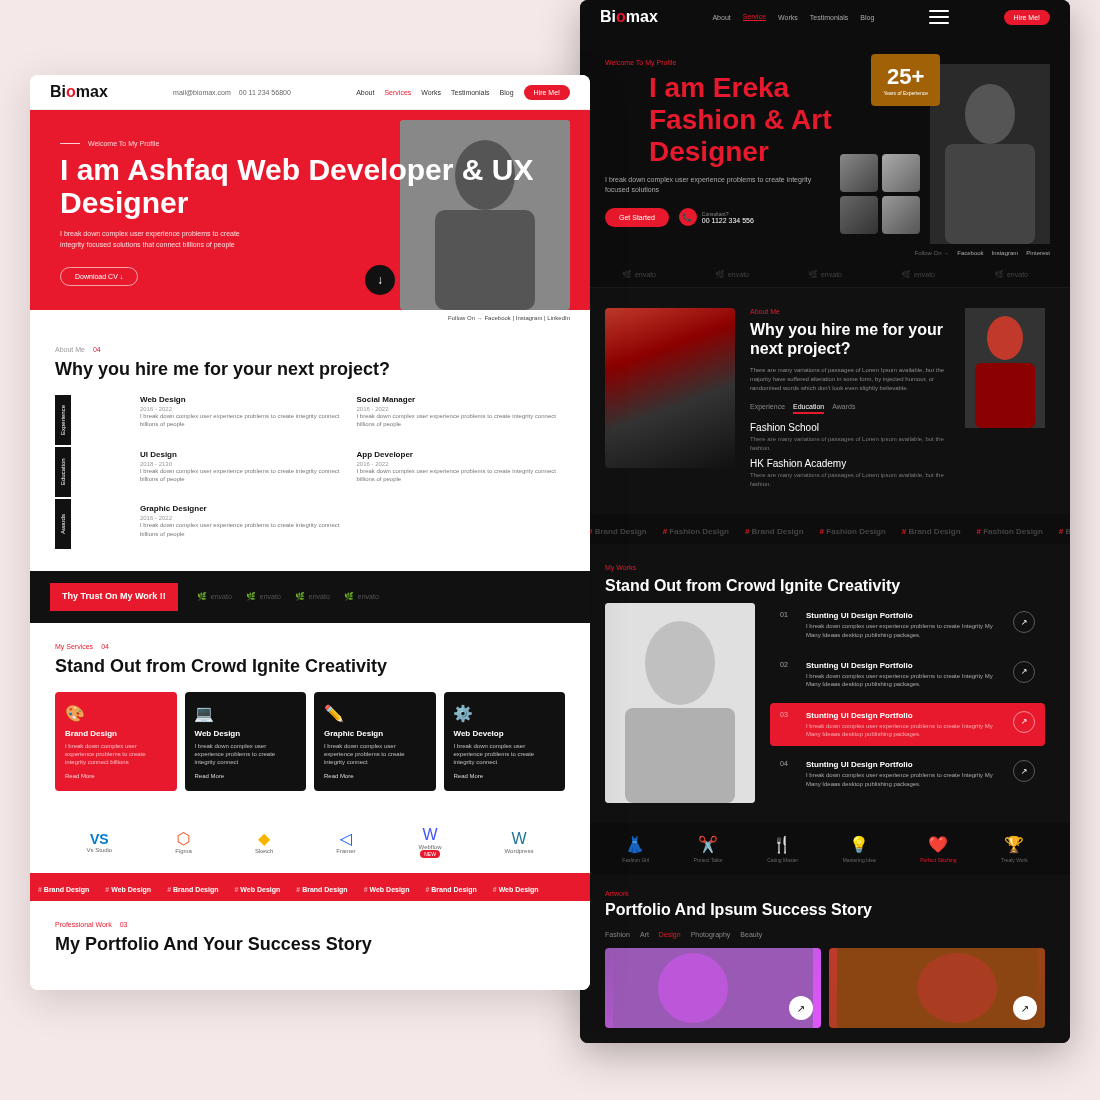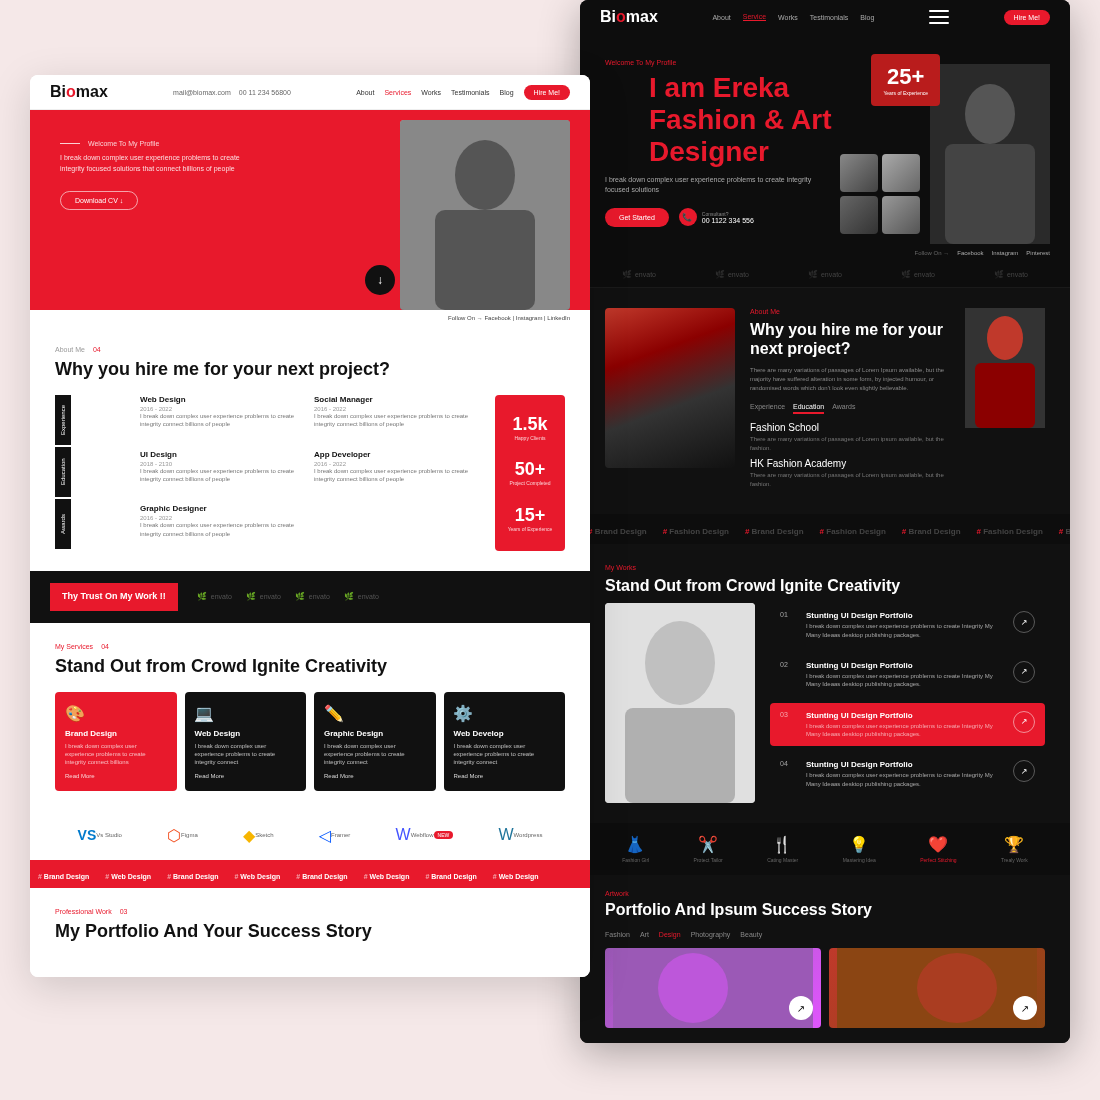--- a/index.html
+++ b/index.html
@@ -335,21 +335,21 @@
     
     .tools-section {
       background: #fff;
       padding: 15px 25px;
       display: flex;
       justify-content: space-around;
       align-items: center;
     }
     .tool-item {
       display: flex;
-      flex-direction: row;
+      flex-direction: column;
       align-items: center;
       gap: 0;
     }
     .tool-icon {
       font-size: 18px;
     }
     .tool-name {
       font-size: 6px;
       color: #666;
     }
@@ -475,21 +475,21 @@
       border-radius: 50%;
       display: flex;
       align-items: center;
       justify-content: center;
       font-size: 8px;
     }
     .exp-badge {
       position: absolute;
       right: 130px;
       top: 20px;
-      background: #b91c1c;
+      background: #a16207;
       color: #fff;
       padding: 10px 12px;
       border-radius: 4px;
       text-align: center;
       z-index: 3;
     }
     .exp-num {
       font-size: 22px;
       font-weight: 900;
     }
@@ -838,20 +838,21 @@
         <a href="#">Blog</a>
         <button class="hire-btn">Hire Me!</button>
       </nav>
     </div>
 
     <div class="hero-section">
       <div class="hero-text-area">
         <div class="welcome-text">
           <span>Welcome To My Profile</span>
         </div>
+        <h1 class="hero-title">I am Ashfaq Web Developer &amp; UX Designer</h1>
         <p class="hero-subtitle">I break down complex user experience problems to create integrity focused solutions that connect billions of people</p>
         <button class="download-btn">Download CV ↓</button>
       </div>
       <div class="hero-image">
         <div class="hero-image-placeholder">
 
           <svg width="100%" height="100%" viewBox="0 0 170 190" xmlns="http://www.w3.org/2000/svg">
             <rect width="170" height="190" fill="#888"></rect>
             <ellipse cx="85" cy="55" rx="30" ry="35" fill="#555"></ellipse>
             <rect x="35" y="90" width="100" height="100" rx="10" fill="#555"></rect>
@@ -904,34 +905,20 @@
             <div class="year">2016 - 2022</div>
             <p>I break down complex user experience problems to create integrity connect billions of people</p>
           </div>
           <div class="skill-item">
             <h4>Graphic Designer</h4>
             <div class="year">2016 - 2022</div>
             <p>I break down complex user experience problems to create integrity connect billions of people</p>
           </div>
         </div>
 
-        <div class="stats-col">
-          <div class="stat-item">
-            <div class="stat-num">1.5k</div>
-            <div class="stat-label">Happy Clients</div>
-          </div>
-          <div class="stat-item">
-            <div class="stat-num">50+</div>
-            <div class="stat-label">Project Completed</div>
-          </div>
-          <div class="stat-item">
-            <div class="stat-num">15+</div>
-            <div class="stat-label">Years of Experience</div>
-          </div>
-        </div>
       </div>
     </div>
 
     <div class="trust-banner">
       <div class="trust-text">Thy Trust On My Work !!</div>
       <div class="brand-logos">
         <span class="brand-logo">envato</span>
         <span class="brand-logo">envato</span>
         <span class="brand-logo">envato</span>
         <span class="brand-logo">envato</span>

